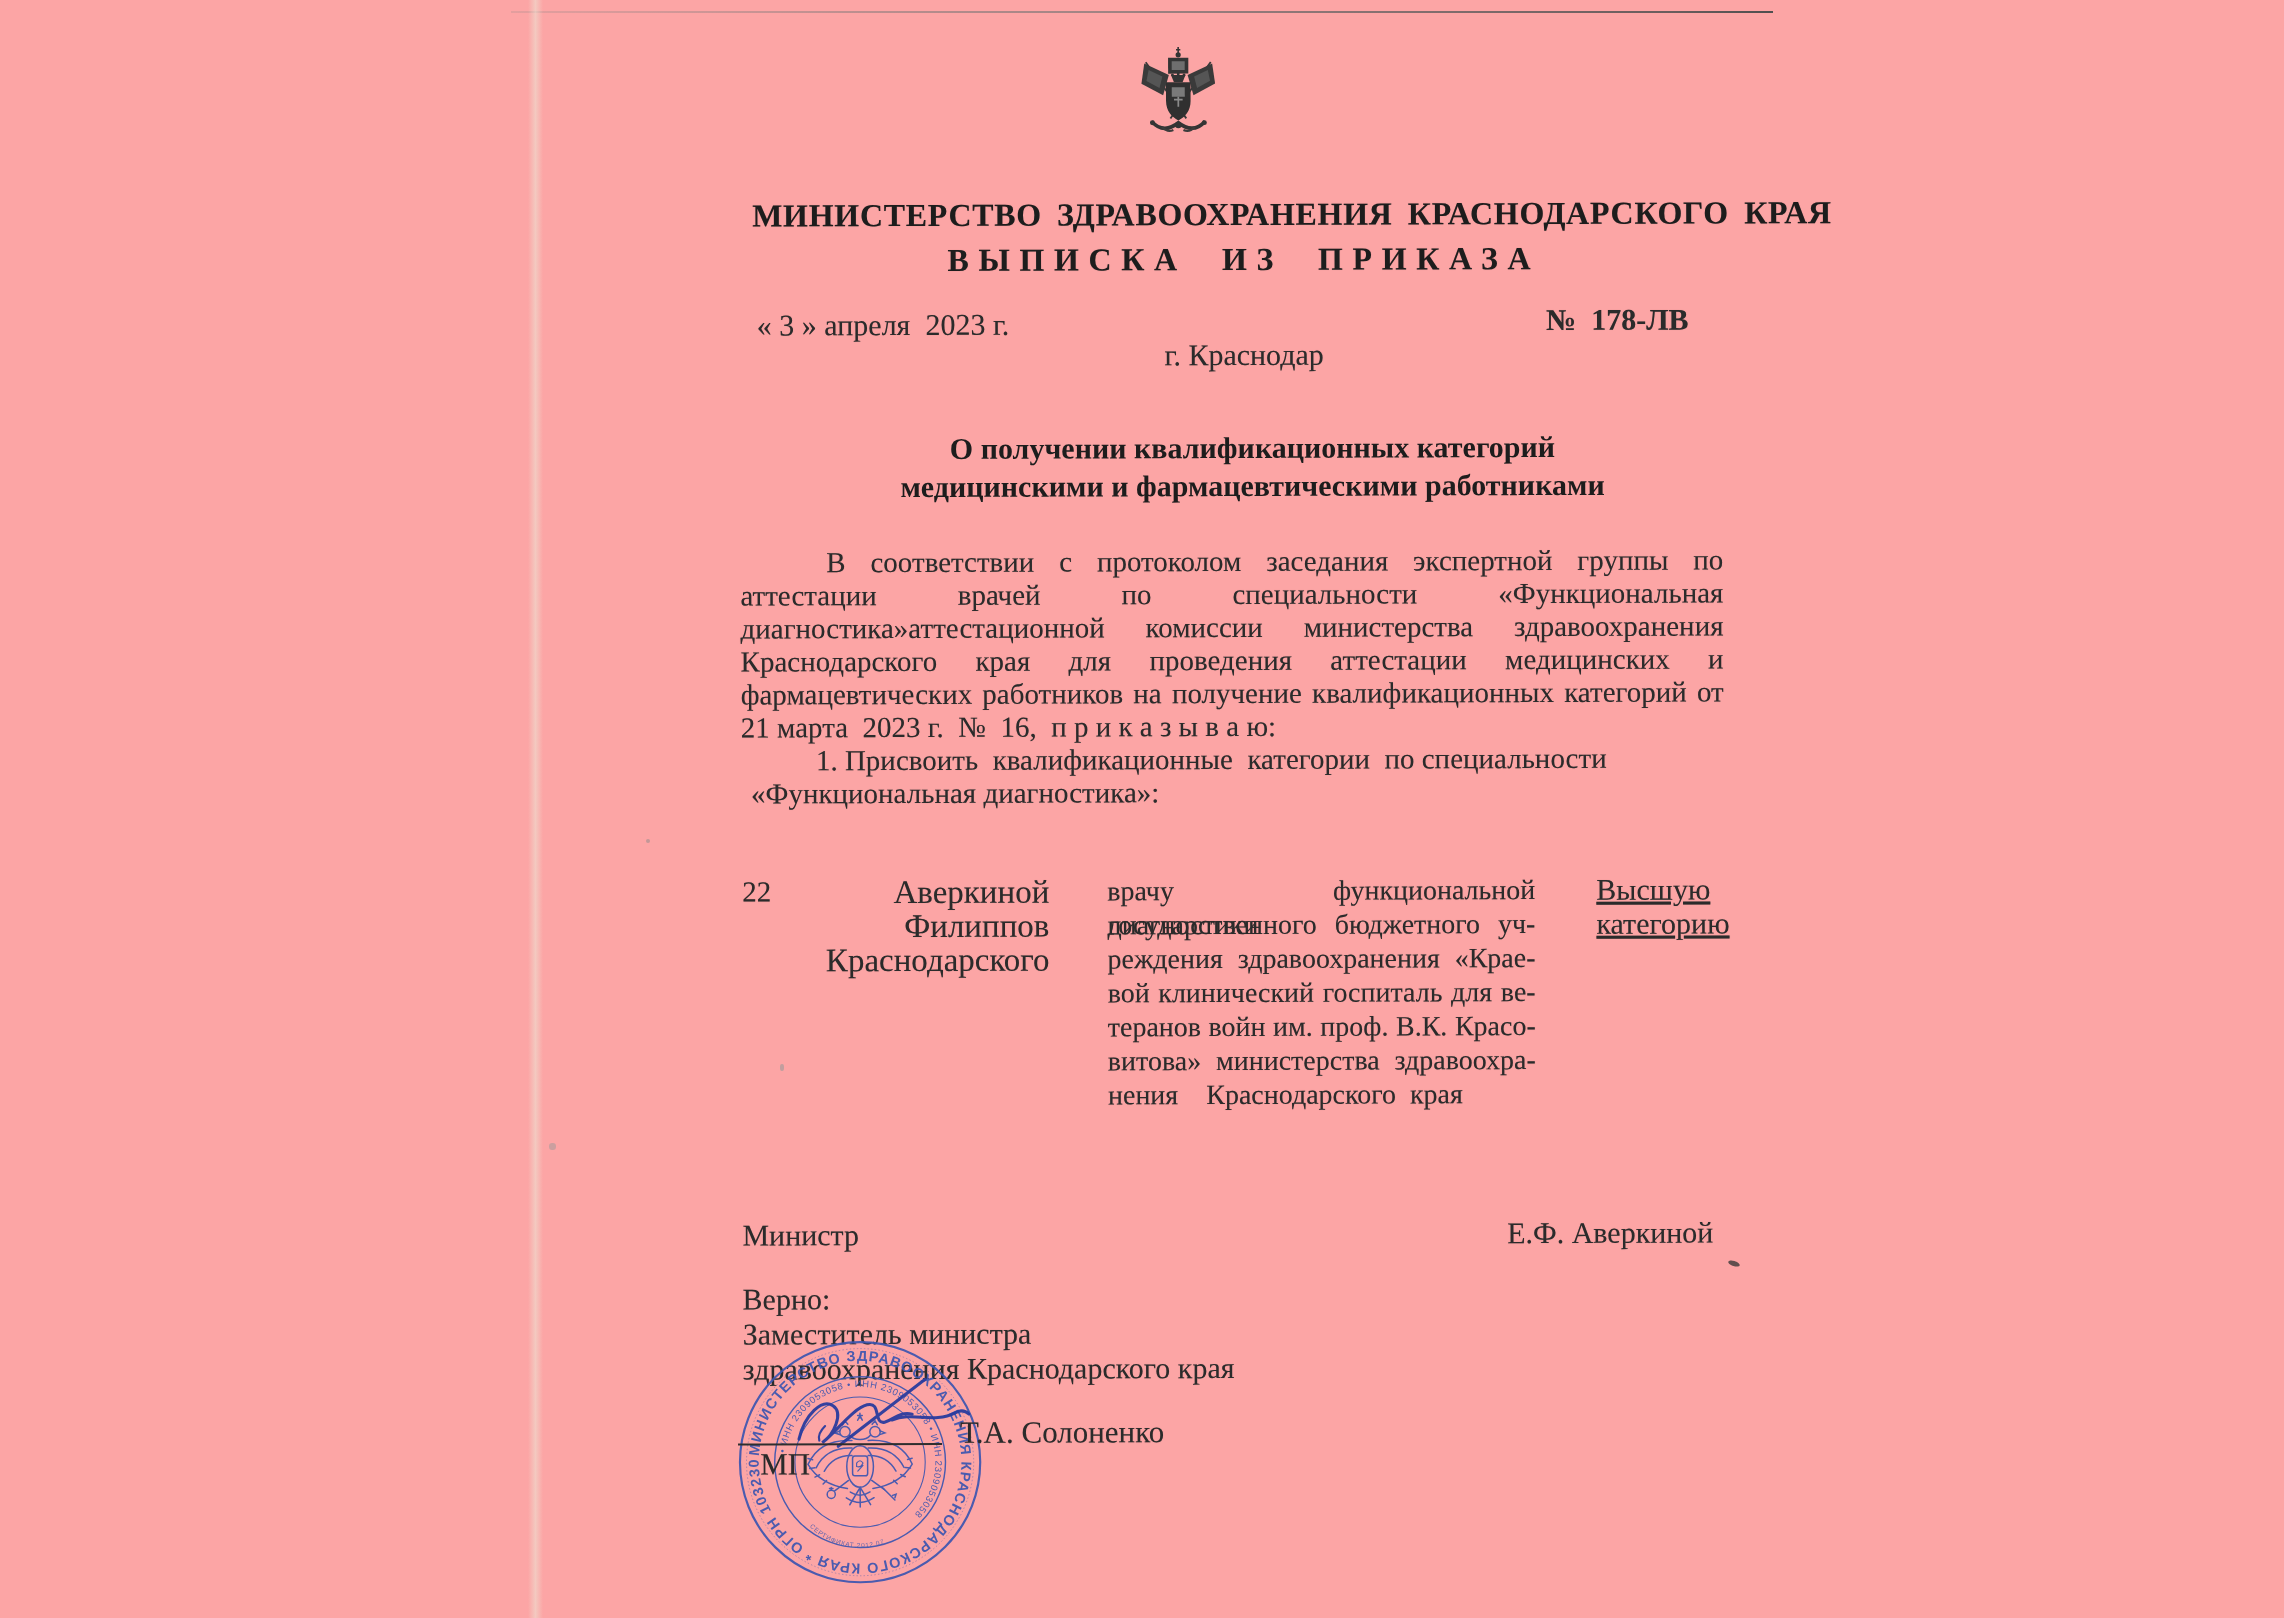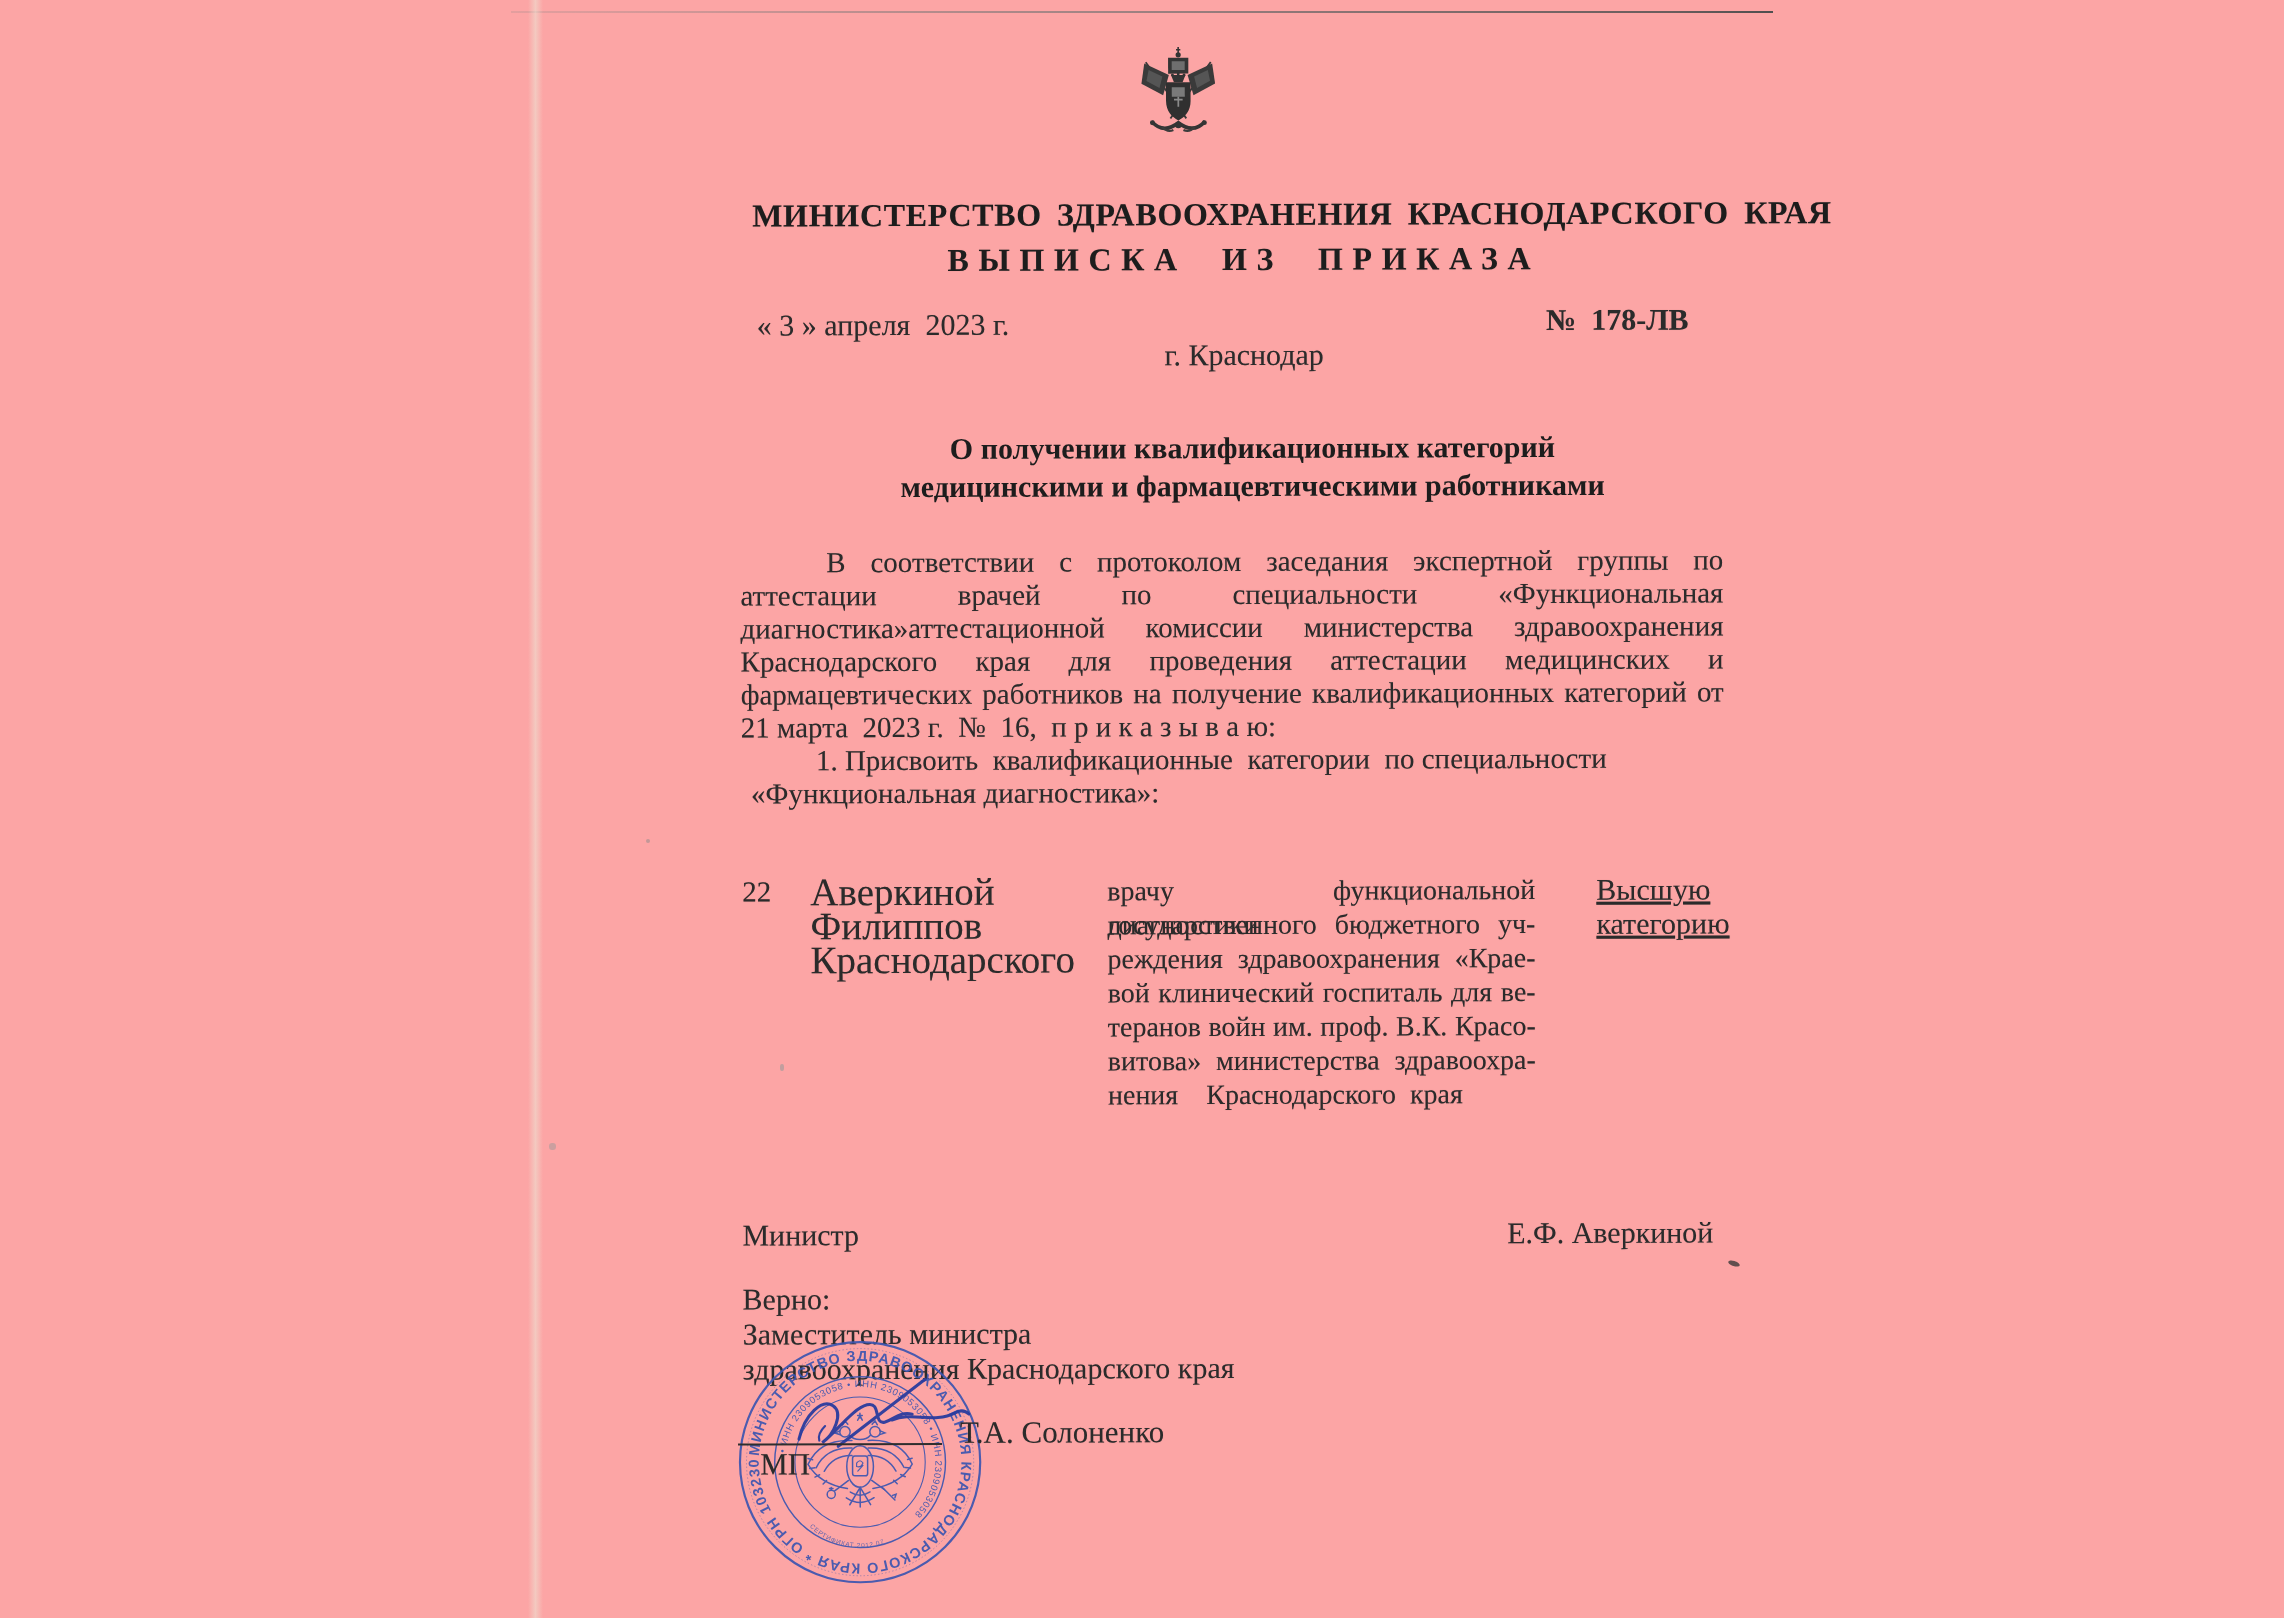--- a/index.html
+++ b/index.html
@@ -37,21 +37,21 @@
   
   .para{position:absolute;left:741px;top:545px;width:983px;font-size:29px;}
   .line{height:33px;line-height:33px;}
   .jl{text-align:justify;text-align-last:justify;}
   .pre{white-space:pre;}
   .ind1{text-indent:86px;}
   .ind2{text-indent:75px;}
   .ind3{text-indent:10px;}
   
   .tbl-num{position:absolute;left:742px;top:874px;font-size:29px;}
-  .tbl-name{position:absolute;left:810px;top:874px;width:239px;font-size:39px;}
+  .tbl-name{position:absolute;left:810px;top:874px;width:239px;font-size:33px;text-align:right;}
   .tbl-name .line,.tbl-desc .line,.tbl-cat .line{height:34px;line-height:34px;}
   .tbl-desc{position:absolute;left:1107px;top:874px;width:428px;font-size:28px;}
   .tbl-cat{position:absolute;left:1596px;top:874px;width:130px;font-size:30px;text-decoration:underline;}
   
   .minister-row{position:absolute;left:741px;top:1217px;width:996px;height:36px;font-size:30px;}
   .minister-title{position:absolute;left:0;top:0;}
   .minister-name{position:absolute;right:25px;top:0;}
   .verno-block{position:absolute;left:741px;top:1280px;width:652px;font-size:30px;}
   .verno-block .line{height:35px;line-height:35px;}
   .sig-rule{position:absolute;left:736px;top:1442px;width:204px;height:2.2px;background:#2e2e2e;}

